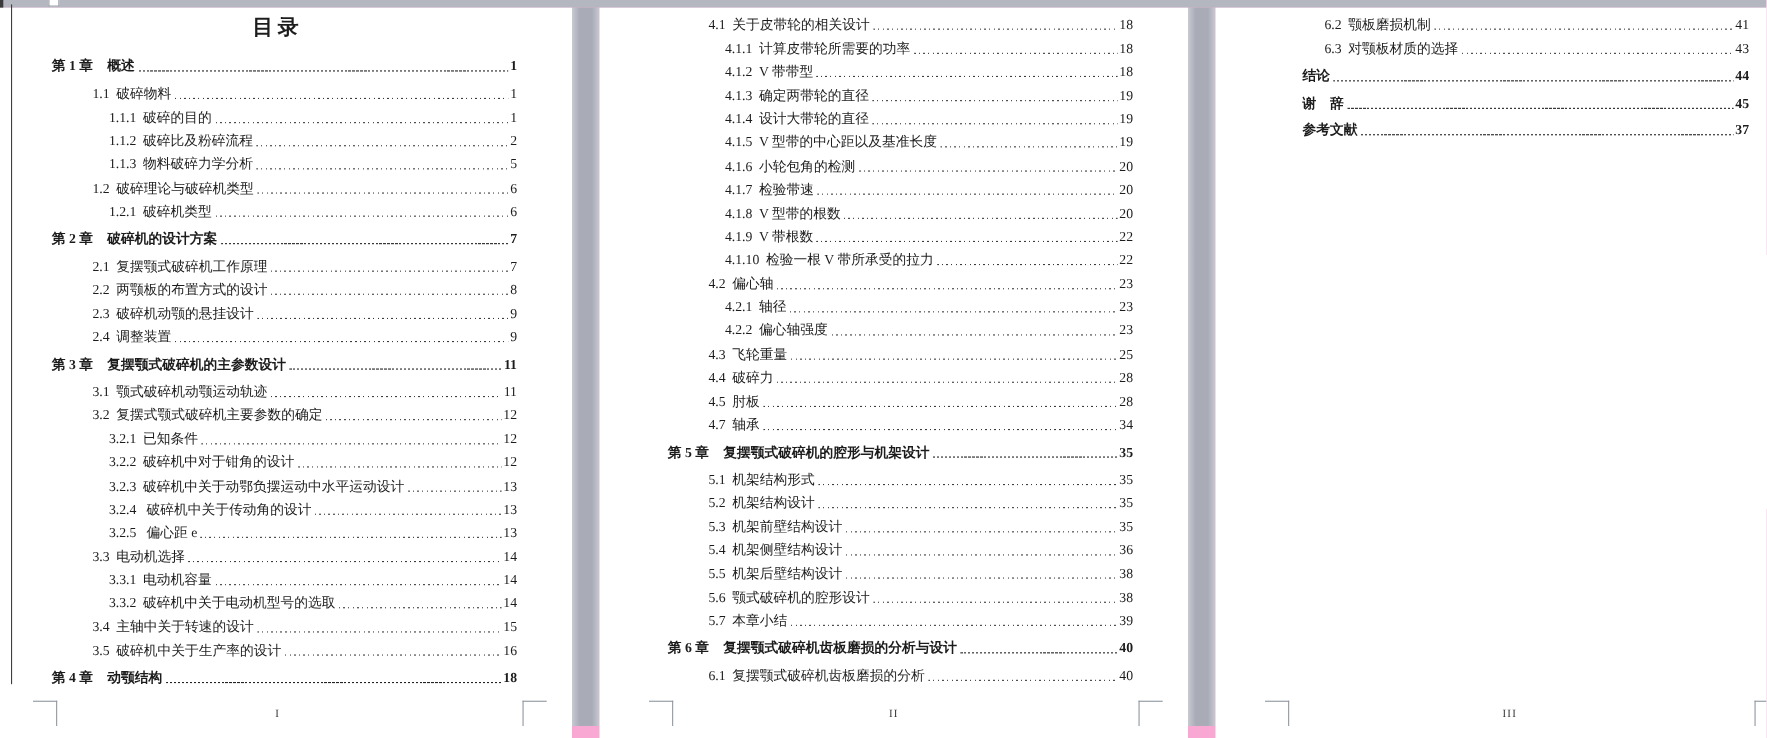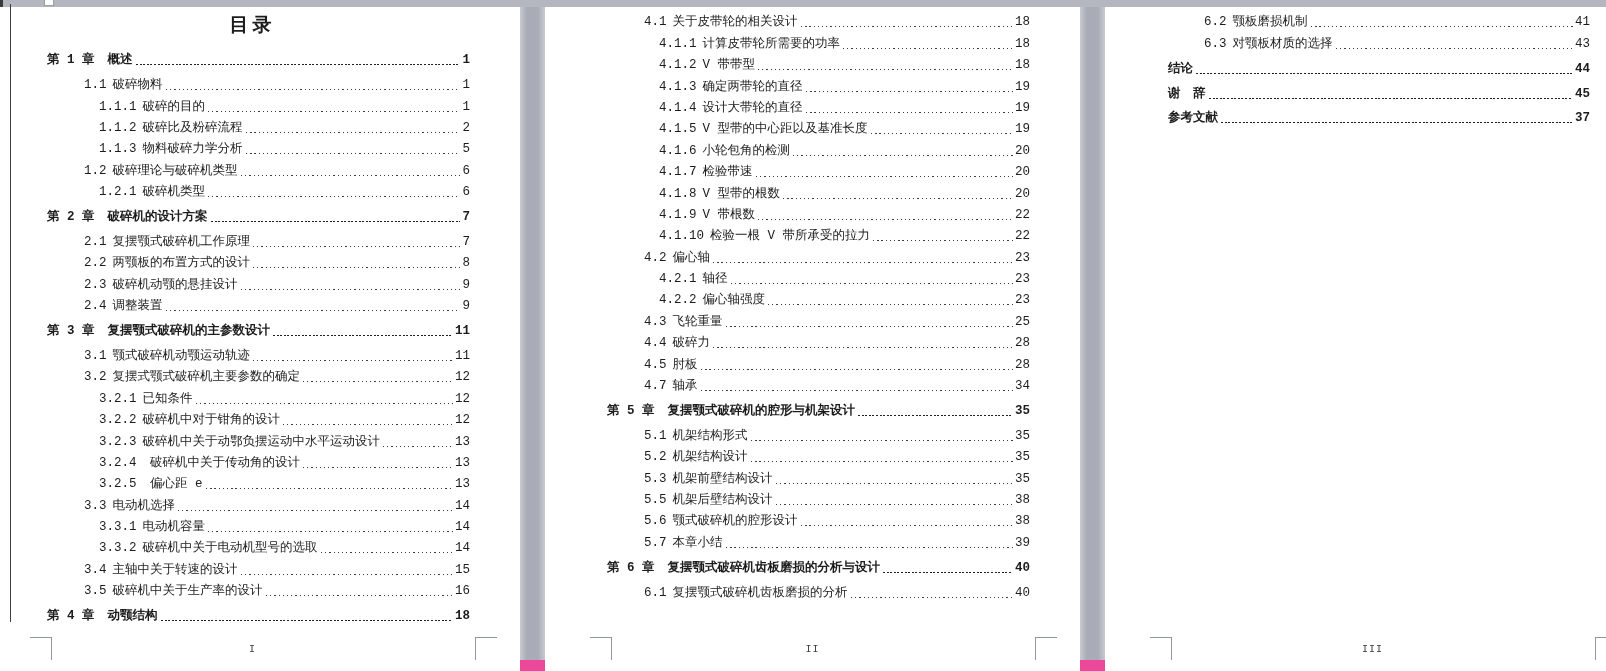--- a/index.html
+++ b/index.html
@@ -1,18 +1,18 @@
 <!DOCTYPE html>
 <html><head>
 <meta charset="utf-8">
 <style>
   html,body { margin:0; padding:0; background:#ffffff; }
   .screen {
     position:relative; width:1606px; height:671px; overflow:hidden;
-    background:#ec4899; font-family:Liberation Mono, monospace; color:#1c1c1c;
+    background:#f9a8d4; font-family:Liberation Serif, serif; color:#1c1c1c;
   }
   .top-strip {
     position:absolute; left:0; top:0; width:1606px; height:7px;
     background:#b4b7c0;
   }
   .top-left-sliver {
     position:absolute; left:0; top:0; width:3px; height:8px; background:#3a3a3a;
   }
   .scroll-handle {
     position:absolute; left:44px; top:0; width:10px; height:6px;
@@ -45,21 +45,21 @@
 
   .toc-row {
     display:flex; align-items:flex-end;
     height:21.4px; padding-right:50px;
     font-size:12.5px; line-height:17px; white-space:nowrap;
   }
   .toc-row .num   { white-space:pre; }
   .toc-row .title { margin-left:6px; white-space:pre; }
   .toc-row.chapter { font-weight:bold; margin-top:3.5px; margin-bottom:3.5px; padding-left:62px; }
   .toc-row.chapter .title { margin-left:13px; }
-  .toc-row.chapter .title.no-num { margin-left:1px; }
+  .toc-row.chapter .title.no-num { margin-left:17px; }
   .toc-row.l2 { padding-left:99px; }
   .toc-row.l3 { padding-left:114px; }
 
   .leader {
     flex:1; height:1px; align-self:flex-end;
     margin:0 2px 4px 3px;
     background-image:repeating-linear-gradient(to right,#3c3c3c 0 1.3px, transparent 1.3px 4.2px);
   }
   .toc-row.chapter .leader {
     background-image:repeating-linear-gradient(to right,#222222 0 2px, transparent 2px 3.6px);
@@ -378,20 +378,26 @@
           <span class="leader"></span>
           <span class="pagenum">35</span>
         </div>
         <div class="toc-row l2">
           <span class="num">5.3</span>
           <span class="title">机架前壁结构设计</span>
           <span class="leader"></span>
           <span class="pagenum">35</span>
         </div>
         <div class="toc-row l2">
+          <span class="num">5.4</span>
+          <span class="title">机架侧壁结构设计</span>
+          <span class="leader"></span>
+          <span class="pagenum">36</span>
+        </div>
+        <div class="toc-row l2">
           <span class="num">5.5</span>
           <span class="title">机架后壁结构设计</span>
           <span class="leader"></span>
           <span class="pagenum">38</span>
         </div>
         <div class="toc-row l2">
           <span class="num">5.6</span>
           <span class="title">颚式破碎机的腔形设计</span>
           <span class="leader"></span>
           <span class="pagenum">38</span>

